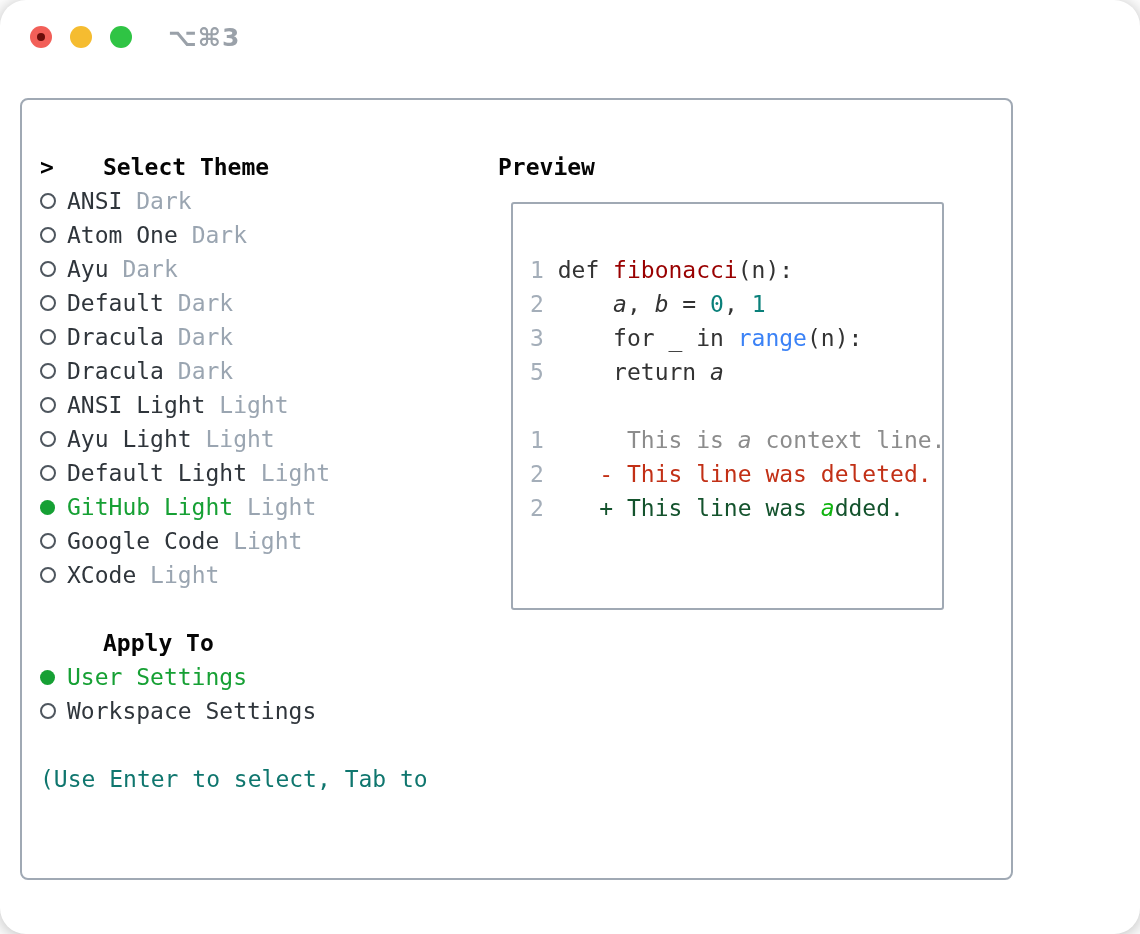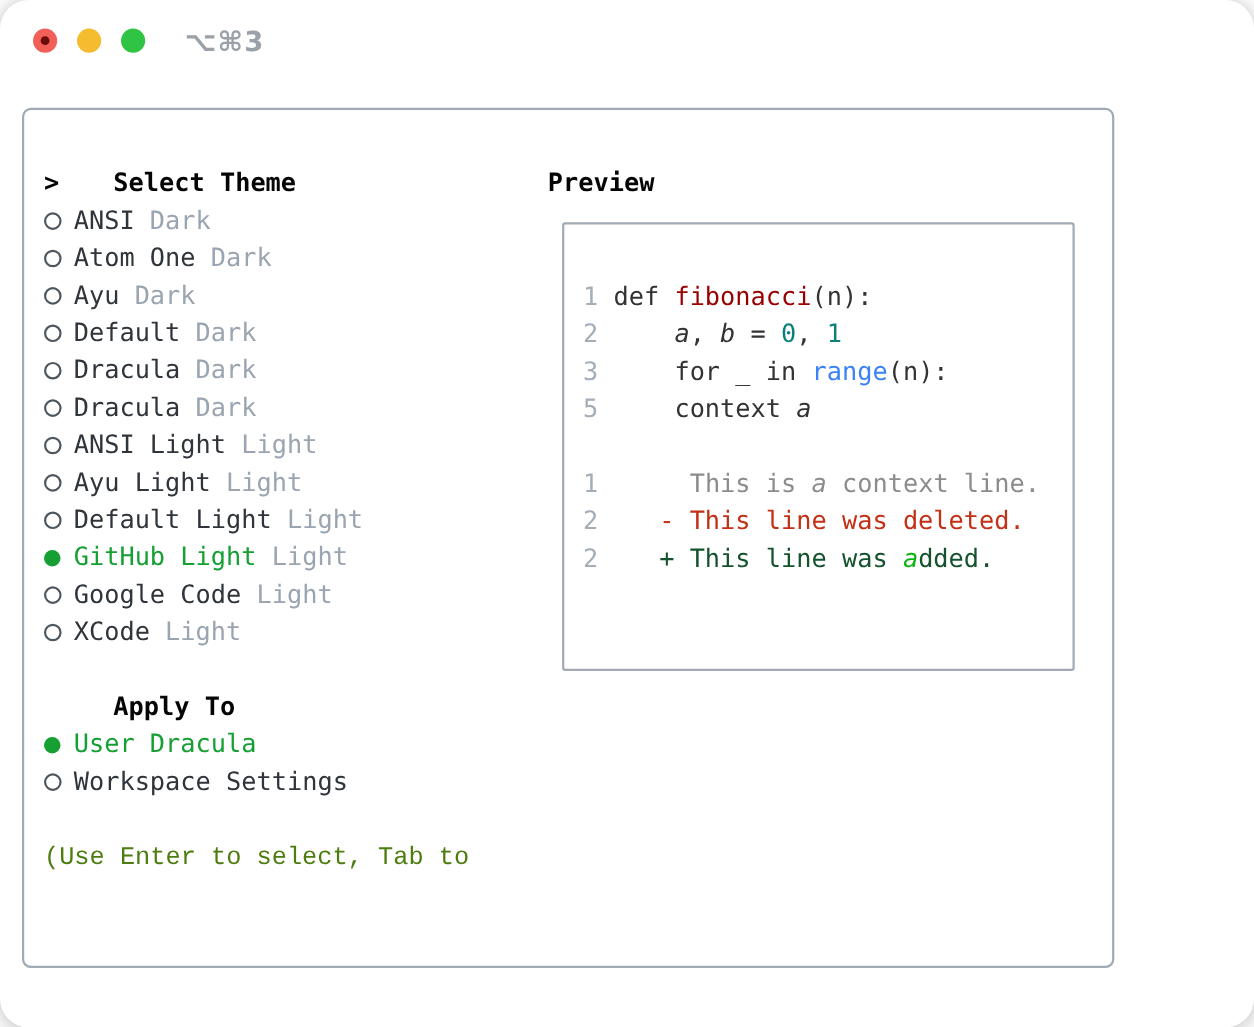--- a/index.html
+++ b/index.html
@@ -24,25 +24,25 @@
   
   .col-left { position:absolute; left:18px; top:50px; width:450px; font-size:23px; color:#2f353b; }
   .row { height:34px; line-height:34px; display:flex; align-items:center; white-space:pre; }
   .mk { width:27px; display:inline-flex; align-items:center; flex:0 0 27px; }
   .mk.hollow::before { content:""; width:12px; height:12px; border:2px solid #4e565e; border-radius:50%; }
   .mk.filled::before { content:""; width:15px; height:15px; background:#16a034; border-radius:50%; }
   .arrow { font-weight:bold; color:#000; }
   .hdr { font-weight:bold; color:#050505;margin-left:36px; }
   .variant { color:#9aa5b1; margin-left:1ch; }
   .row.selected .name { color:#16a034; }
-  .hint { color:#4d7c0f;font-family:Liberation Mono, monospace; }
+  .hint { color:#0f766e; }
 
   
   .preview-label { position:absolute; left:476px; top:50px; height:34px; line-height:34px; font-size:23px; font-weight:bold; color:#050505; }
-  .preview-box { position:absolute; left:489px; top:102px; width:466px; height:408px; border:2px solid #a0a9b4; border-radius:3px; background:#ffffff; }
+  .preview-box { position:absolute; left:489px; top:102px; width:433px; height:408px; border:2px solid #a0a9b4; border-radius:3px; background:#ffffff; }
   .codeblock { position:absolute; left:17px; top:49px; font-size:23px; }
   .cl { height:34px; line-height:34px; white-space:pre; color:#333333; }
   .tok-ln  { color:#a4aeb9; }
   .tok-pl  { color:#333333; }
   .tok-fn  { color:#990000; }
   .tok-num { color:#0a807a; }
   .tok-bi  { color:#3b82f6; }
   .tok-var { color:#333333; font-style:italic; }
   .tok-ctx { color:#8c8c8c; }
   .tok-ctxi{ color:#8c8c8c; font-style:italic; }
@@ -106,40 +106,40 @@
       <div class="row">
         <span class="mk hollow"></span><span class="name">XCode</span><span class="variant">Light</span>
       </div>
 
       <div class="row"></div>
 
       <div class="row">
         <span class="mk"></span><span class="hdr">Apply To</span>
       </div>
       <div class="row selected">
-        <span class="mk filled"></span><span class="name">User Dracula</span>
+        <span class="mk filled"></span><span class="name">User Settings</span>
       </div>
       <div class="row">
         <span class="mk hollow"></span><span class="name">Workspace Settings</span>
       </div>
 
       <div class="row"></div>
 
       <div class="row hint">(Use Enter to select, Tab to</div>
 
     </div>
 
     <div class="preview-label">Preview</div>
 
     <div class="preview-box">
       <div class="codeblock">
         <div class="cl"><span class="tok-ln">1 </span><span class="tok-pl">def </span><span class="tok-fn">fibonacci</span><span class="tok-pl">(n):</span></div>
         <div class="cl"><span class="tok-ln">2 </span><span class="tok-pl">    </span><span class="tok-var">a</span><span class="tok-pl">, </span><span class="tok-var">b</span><span class="tok-pl"> = </span><span class="tok-num">0</span><span class="tok-pl">, </span><span class="tok-num">1</span></div>
         <div class="cl"><span class="tok-ln">3 </span><span class="tok-pl">    for _ in </span><span class="tok-bi">range</span><span class="tok-pl">(n):</span></div>
-        <div class="cl"><span class="tok-ln">5 </span><span class="tok-pl">    context </span><span class="tok-var">a</span></div>
+        <div class="cl"><span class="tok-ln">5 </span><span class="tok-pl">    return </span><span class="tok-var">a</span></div>
         <div class="cl"></div>
         <div class="cl"><span class="tok-ln">1</span><span class="tok-pl">      </span><span class="tok-ctx">This is </span><span class="tok-ctxi">a</span><span class="tok-ctx"> context line.</span></div>
         <div class="cl"><span class="tok-ln">2</span><span class="tok-pl">    </span><span class="tok-del">- This line was deleted.</span></div>
         <div class="cl"><span class="tok-ln">2</span><span class="tok-pl">    </span><span class="tok-add">+ This line was </span><span class="tok-addi">a</span><span class="tok-add">dded.</span></div>
       </div>
     </div>
 
   </div>
 </div>
 

